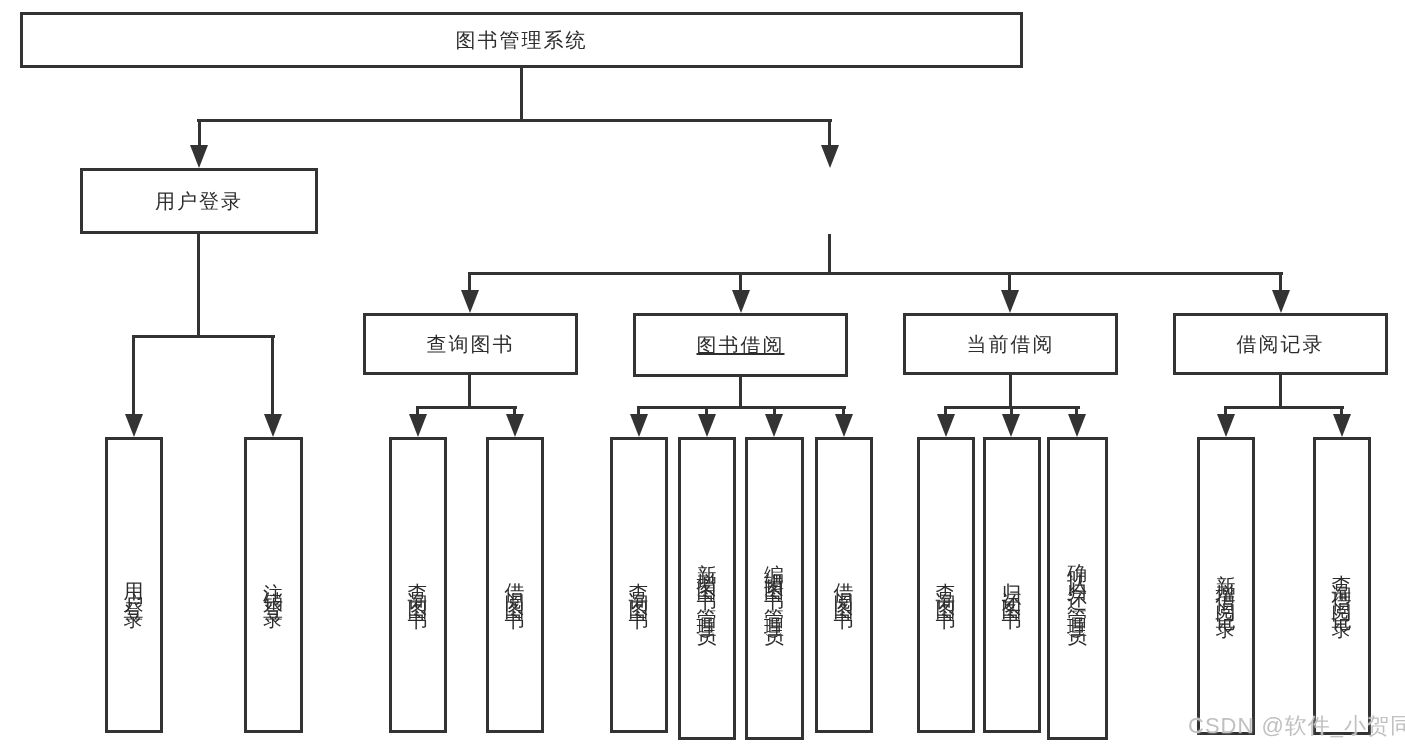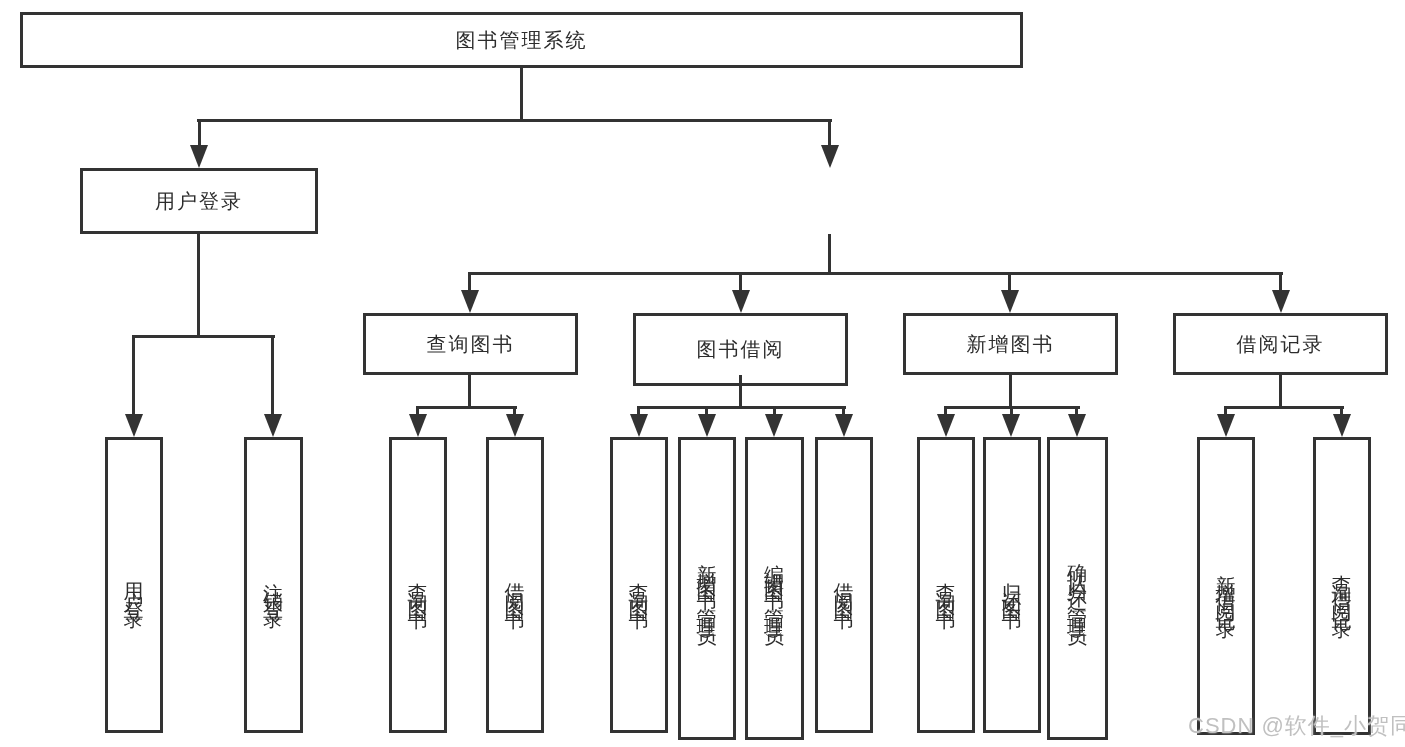--- a/index.html
+++ b/index.html
@@ -87,25 +87,25 @@
   <div class="vl" style="left:739px;  top:273px; height:22px;"></div>
   <div class="ah" style="left:732px;  top:290px;"></div>
   <div class="vl" style="left:1008px; top:273px; height:22px;"></div>
   <div class="ah" style="left:1001px; top:290px;"></div>
   <div class="vl" style="left:1279px; top:273px; height:22px;"></div>
   <div class="ah" style="left:1272px; top:290px;"></div>
 
   <div class="box" style="left:363px; top:313px; width:215px; height:62px;">
     <span class="h-label">查询图书</span>
   </div>
-  <div class="box" style="left:633px; top:313px; width:215px; height:73px;">
+  <div class="box" style="left:633px; top:313px; width:215px; height:64px;text-decoration:underline;">
     <span class="h-label">图书借阅</span>
   </div>
   <div class="box" style="left:903px; top:313px; width:215px; height:62px;">
-    <span class="h-label">新增图书</span>
+    <span class="h-label">当前借阅</span>
   </div>
   <div class="box" style="left:1173px; top:313px; width:215px; height:62px;">
     <span class="h-label">借阅记录</span>
   </div>
 
   <div class="vl" style="left:468px; top:375px; height:34px;"></div>
   <div class="hl" style="left:416px; top:406px; width:101px;"></div>
   <div class="vl" style="left:416px; top:407px; height:12px;"></div>
   <div class="ah" style="left:409px; top:414px;"></div>
   <div class="vl" style="left:513px; top:407px; height:12px;"></div>

